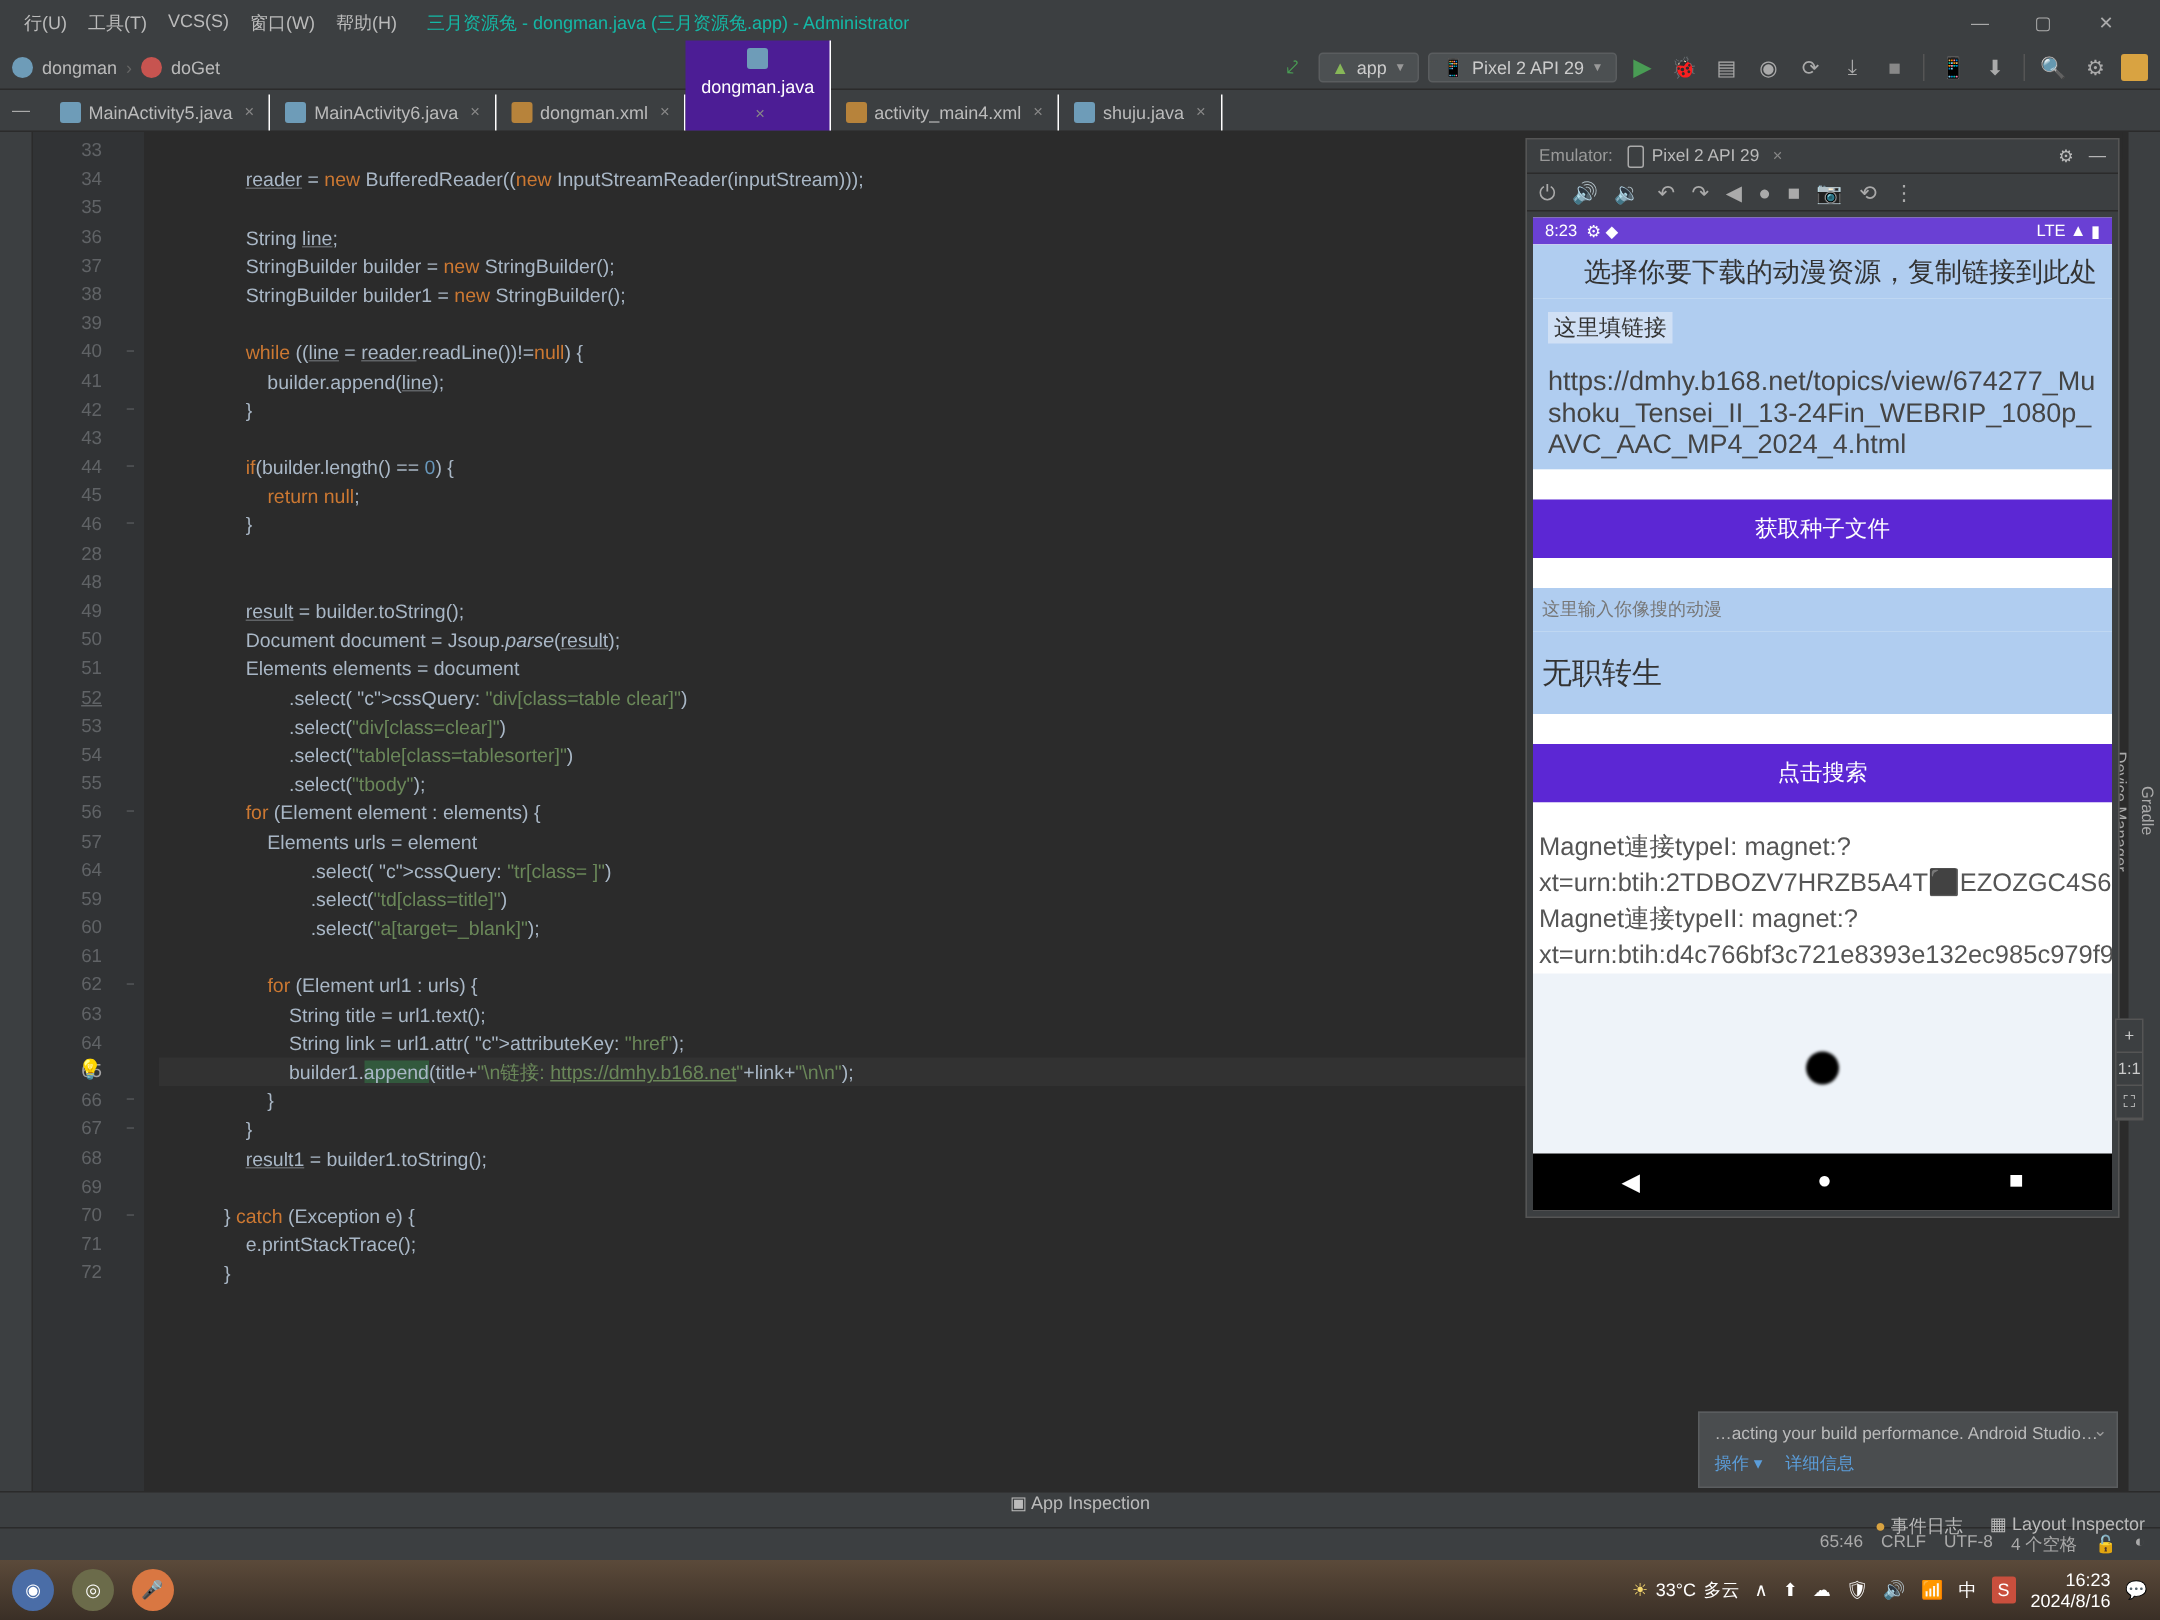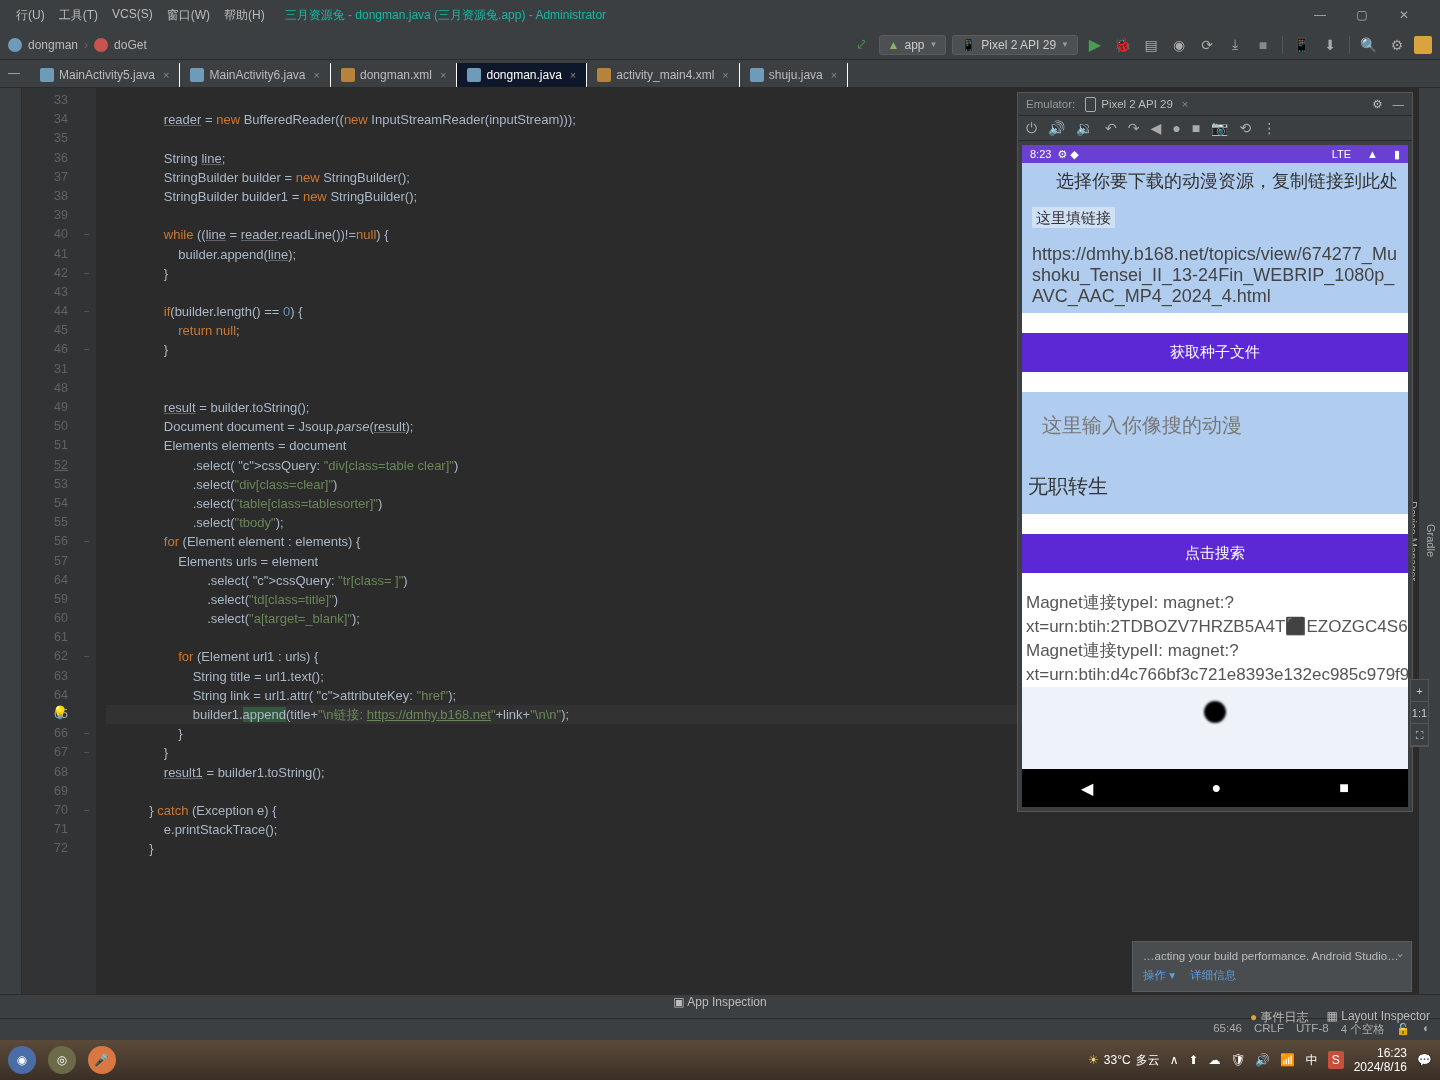--- a/index.html
+++ b/index.html
@@ -23,21 +23,21 @@
 .toolbar .dd .tri { font-size: 8px; color: #999; }
 .toolbar .iconbtn { width: 22px; height: 22px; display: flex; align-items: center; justify-content: center; cursor: pointer; color: #aaa; font-size: 14px; }
 .toolbar .sep { width: 1px; height: 18px; background: #555; margin: 0 2px; }
 .toolbar .run-icon { color: #499c54; font-size: 16px; }
 .toolbar .dd .and-icon { color: #87b758; }
 
 
 .tabs { height: 28px; background: #3c3f41; display: flex; align-items: flex-end; padding-left: 30px; font-size: 12px; border-bottom: 1px solid #2b2b2b; position: relative; }
 .tabs .collapse { position: absolute; left: 8px; top: 6px; color: #aaa; cursor: pointer; }
 .tab { padding: 5px 10px; display: flex; align-items: center; gap: 5px; color: #bbb; cursor: pointer; border-right: 1px solid #ffffff; }
-.tab.active { background: #0f172a; color: #fff; }
+.tab.active { background: #4c1d95; color: #fff; flex-direction: column; }
 .tab .ficon { width: 14px; height: 14px; border-radius: 2px; display: inline-block; }
 .tab .ficon.j { background: #6e9cb8; }
 .tab .ficon.x { background: #b7833b; }
 .tab .close { color: #888; font-size: 11px; margin-left: 3px; }
 
 
 .main { display: flex; height: calc(100% - 30px - 30px - 28px - 24px - 22px - 40px); position: relative; }
 .leftstrip { width: 22px; background: #3c3f41; border-right: 1px solid #2b2b2b; }
 .gutter { width: 56px; background: #313335; text-align: right; padding-right: 10px; font-size: 12.5px; font-family: "Consolas", monospace; line-height: 19.2px; color: #606366; padding-top: 3px; position: relative; }
 .gutter .bulb { position: absolute; left: 30px; color: #d9a341; font-size: 13px; }
@@ -65,27 +65,27 @@
 .emulator { position: absolute; right: 27px; top: 4px; width: 396px; height: 720px; background: #3c3f41; border: 1px solid #555; z-index: 20; display: flex; flex-direction: column; }
 .emu-title { height: 22px; display: flex; align-items: center; padding: 0 8px; font-size: 11.5px; color: #bbb; gap: 10px; }
 .emu-title .lbl { color: #999; }
 .emu-title .dev { display: flex; align-items: center; gap: 5px; }
 .emu-title .devicon { width: 11px; height: 15px; border: 1px solid #aaa; border-radius: 2px; display: inline-block; }
 .emu-title .gear { margin-left: auto; cursor: pointer; }
 .emu-ctrls { height: 26px; border-top: 1px solid #2b2b2b; border-bottom: 1px solid #2b2b2b; display: flex; align-items: center; gap: 11px; padding: 0 8px; color: #aaa; font-size: 14px; }
 .emu-ctrls span { cursor: pointer; }
 .emu-screen { margin: 4px; flex: 1; background: #fff; display: flex; flex-direction: column; position: relative; }
 .statusbar { height: 18px; background: #6a40d4; color: #fff; display: flex; align-items: center; padding: 0 8px; font-size: 11px; }
-.statusbar .r { margin-left: auto; display: flex; gap: 16px; }
+.statusbar .r { margin-left: auto; display: flex; gap: 3px; }
 .app-body { flex: 1; background: #eef3f9; overflow: hidden; font-size: 15px; }
 .blueband { background: #b0cdf0; padding: 6px 10px; color: #333; }
 .blueband.h1 { font-size: 18px; text-align: right; }
 .urltext { color: #444; font-size: 18px; word-break: break-all; }
 .purplebtn { background: #5c27d4; color: #fff; text-align: center; padding: 10px; margin: 0; font-size: 15px; cursor: pointer; }
-.searchin { font-size: 20px; color: #777; padding: 20px; }
+.searchin { font-size: 12px; color: #777; padding: 6px; }
 .cursor-blob { position: absolute; width: 22px; height: 22px; background: #000; border-radius: 50%; filter: blur(1px); }
 .zoom-ctrls { position: absolute; right: -21px; bottom: 60px; width: 19px; background: #3c3f41; border: 1px solid #555; }
 .zoom-ctrls div { height: 22px; text-align: center; line-height: 22px; color: #ccc; font-size: 11px; cursor: pointer; border-bottom: 1px solid #555; }
 .navbar { height: 38px; background: #000; display: flex; align-items: center; justify-content: space-around; color: #fff; font-size: 16px; }
 
 
 .notif { position: absolute; right: 28px; bottom: 2px; width: 280px; background: #4a4d4f; border: 1px solid #5a5d5f; padding: 8px 10px; font-size: 11.5px; color: #bbb; z-index: 10; }
 .notif .links { margin-top: 6px; }
 .notif .links span { color: #5b9dd9; cursor: pointer; margin-right: 12px; }
 
@@ -206,21 +206,21 @@
       <div style="height: 19.2px;">37</div>
       <div style="height: 19.2px;">38</div>
       <div style="height: 19.2px;">39</div>
       <div style="height: 19.2px;">40</div>
       <div style="height: 19.2px;">41</div>
       <div style="height: 19.2px;">42</div>
       <div style="height: 19.2px;">43</div>
       <div style="height: 19.2px;">44</div>
       <div style="height: 19.2px;">45</div>
       <div style="height: 19.2px;">46</div>
-      <div style="height: 19.2px;">31</div>
+      <div style="height: 19.2px;">28</div>
       <div style="height: 19.2px;">48</div>
       <div style="height: 19.2px;">49</div>
       <div style="height: 19.2px;">50</div>
       <div style="height: 19.2px;">51</div>
       <div style="height: 19.2px; text-decoration: underline;">52</div>
       <div style="height: 19.2px;">53</div>
       <div style="height: 19.2px;">54</div>
       <div style="height: 19.2px;">55</div>
       <div style="height: 19.2px;">56</div>
       <div style="height: 19.2px;">57</div>

